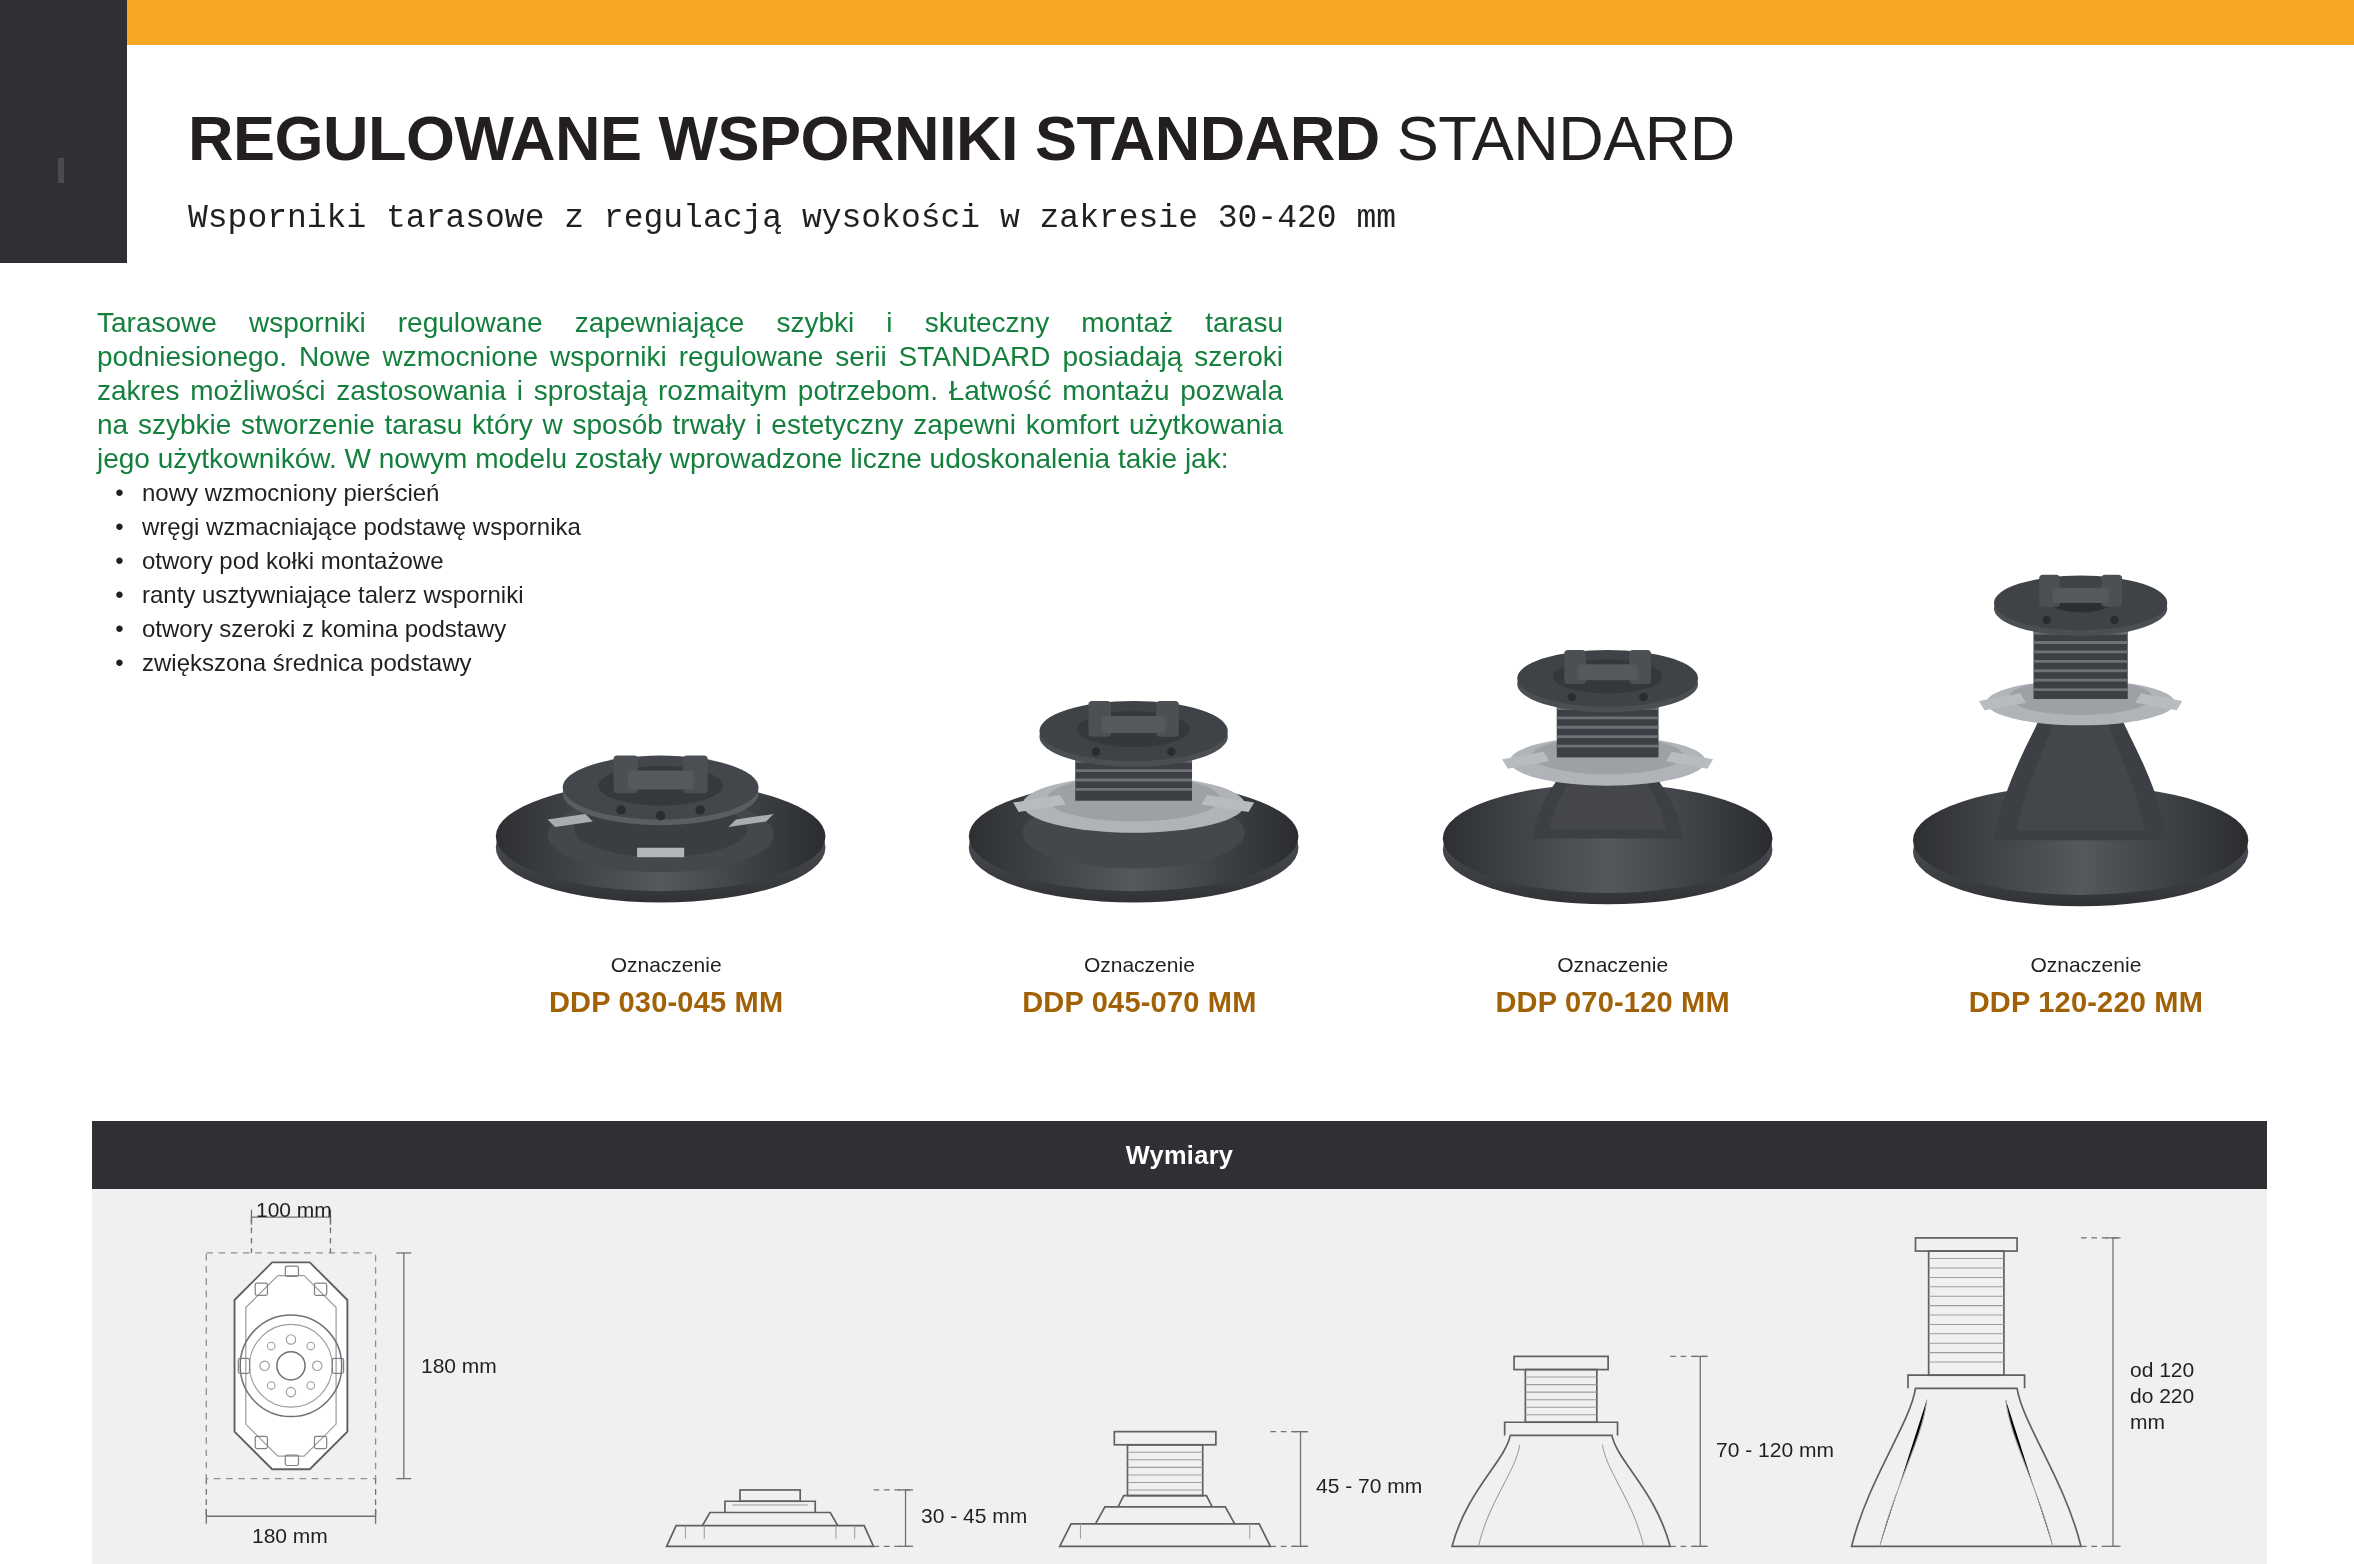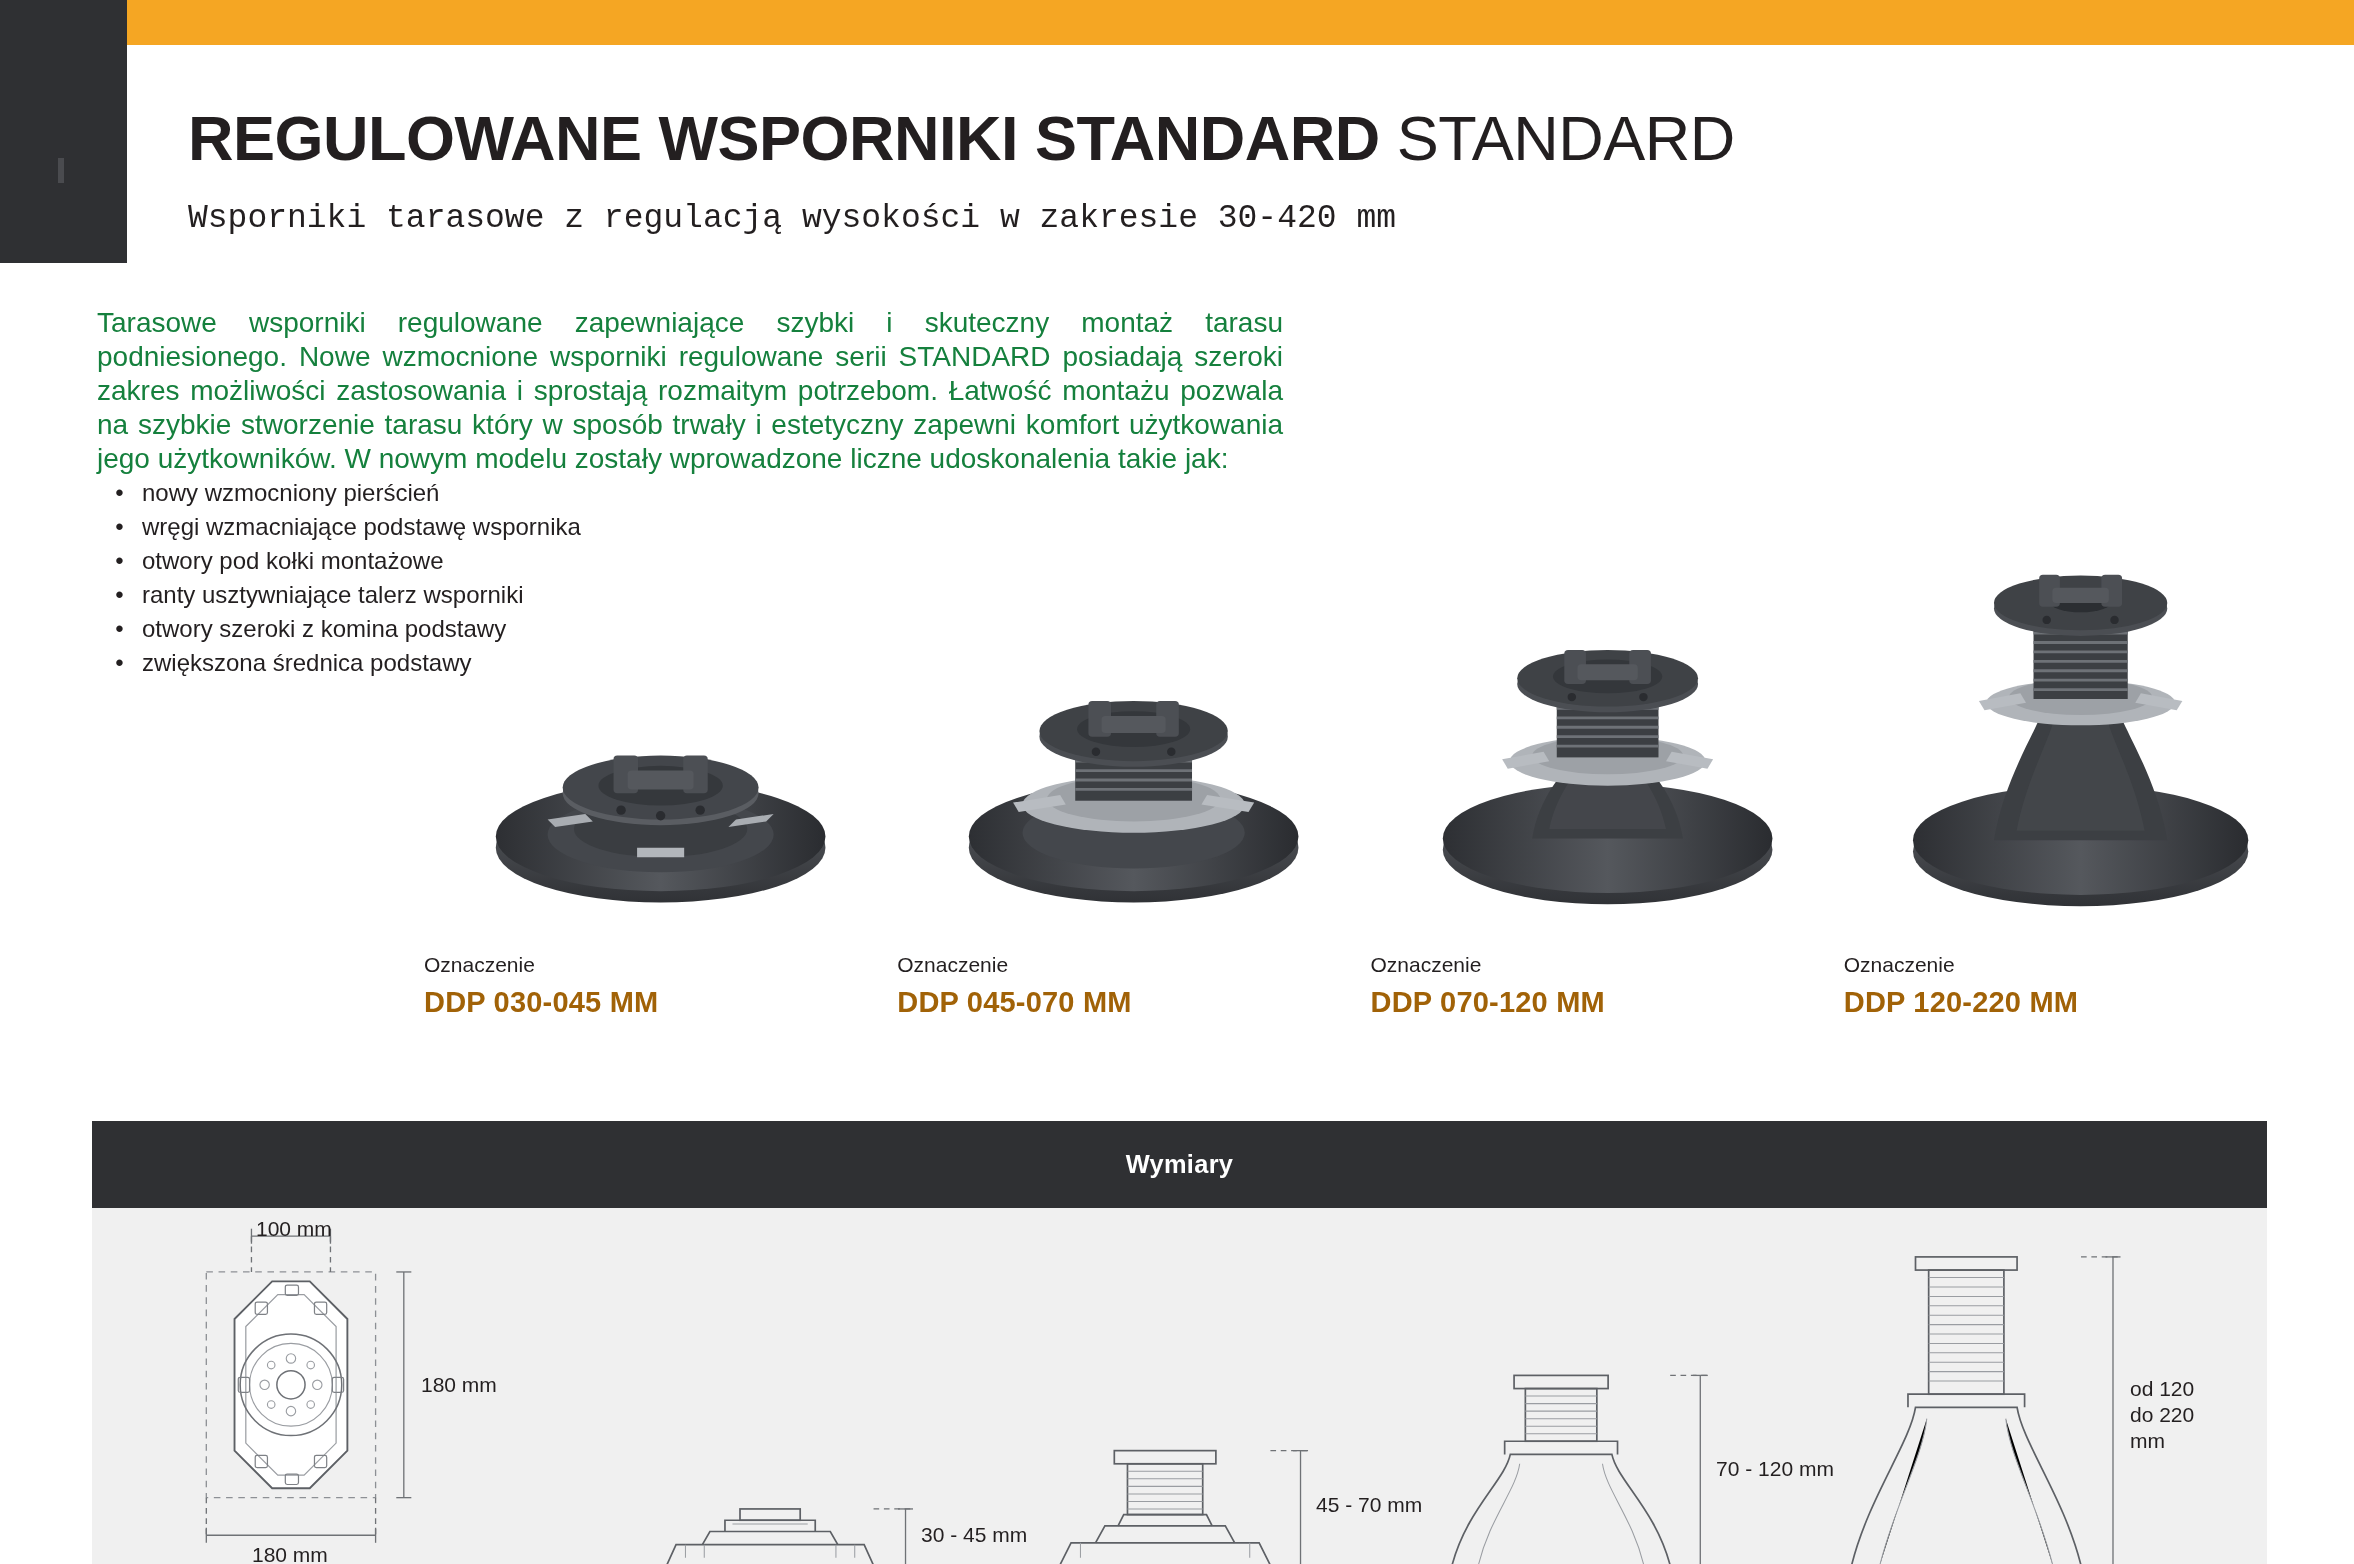--- a/index.html
+++ b/index.html
@@ -128,22 +128,23 @@
   .product-figure {
     position: absolute;
     bottom: 122px;
     left: 0;
     right: 0;
     height: 405px;
   }
   .caption {
     position: absolute;
     bottom: 45px;
-    left: 0;
+    left: 11px;
     right: 0;
+    text-align: center;
     margin-top: 24px;
   }
   .caption-top {
     font-size: 21px;
     color: #231f20;
     margin-bottom: 9.4px;
   }
   .caption-code {
     font-size: 29px;
     font-weight: bold;
@@ -153,21 +154,21 @@
 
   
   .dim-section {
     position: absolute;
     left: 92px;
     top: 1121px;
     width: 2175px;
     height: 447px;
   }
   .dim-header {
-    height: 87px;
+    height: 68px;
     background: #2f3033;
     color: #ffffff;
     font-size: 25.4px;
     font-weight: bold;
     display: flex;
     align-items: center;
     justify-content: center;
     letter-spacing: 0.3px;
   }
   .dim-body {

